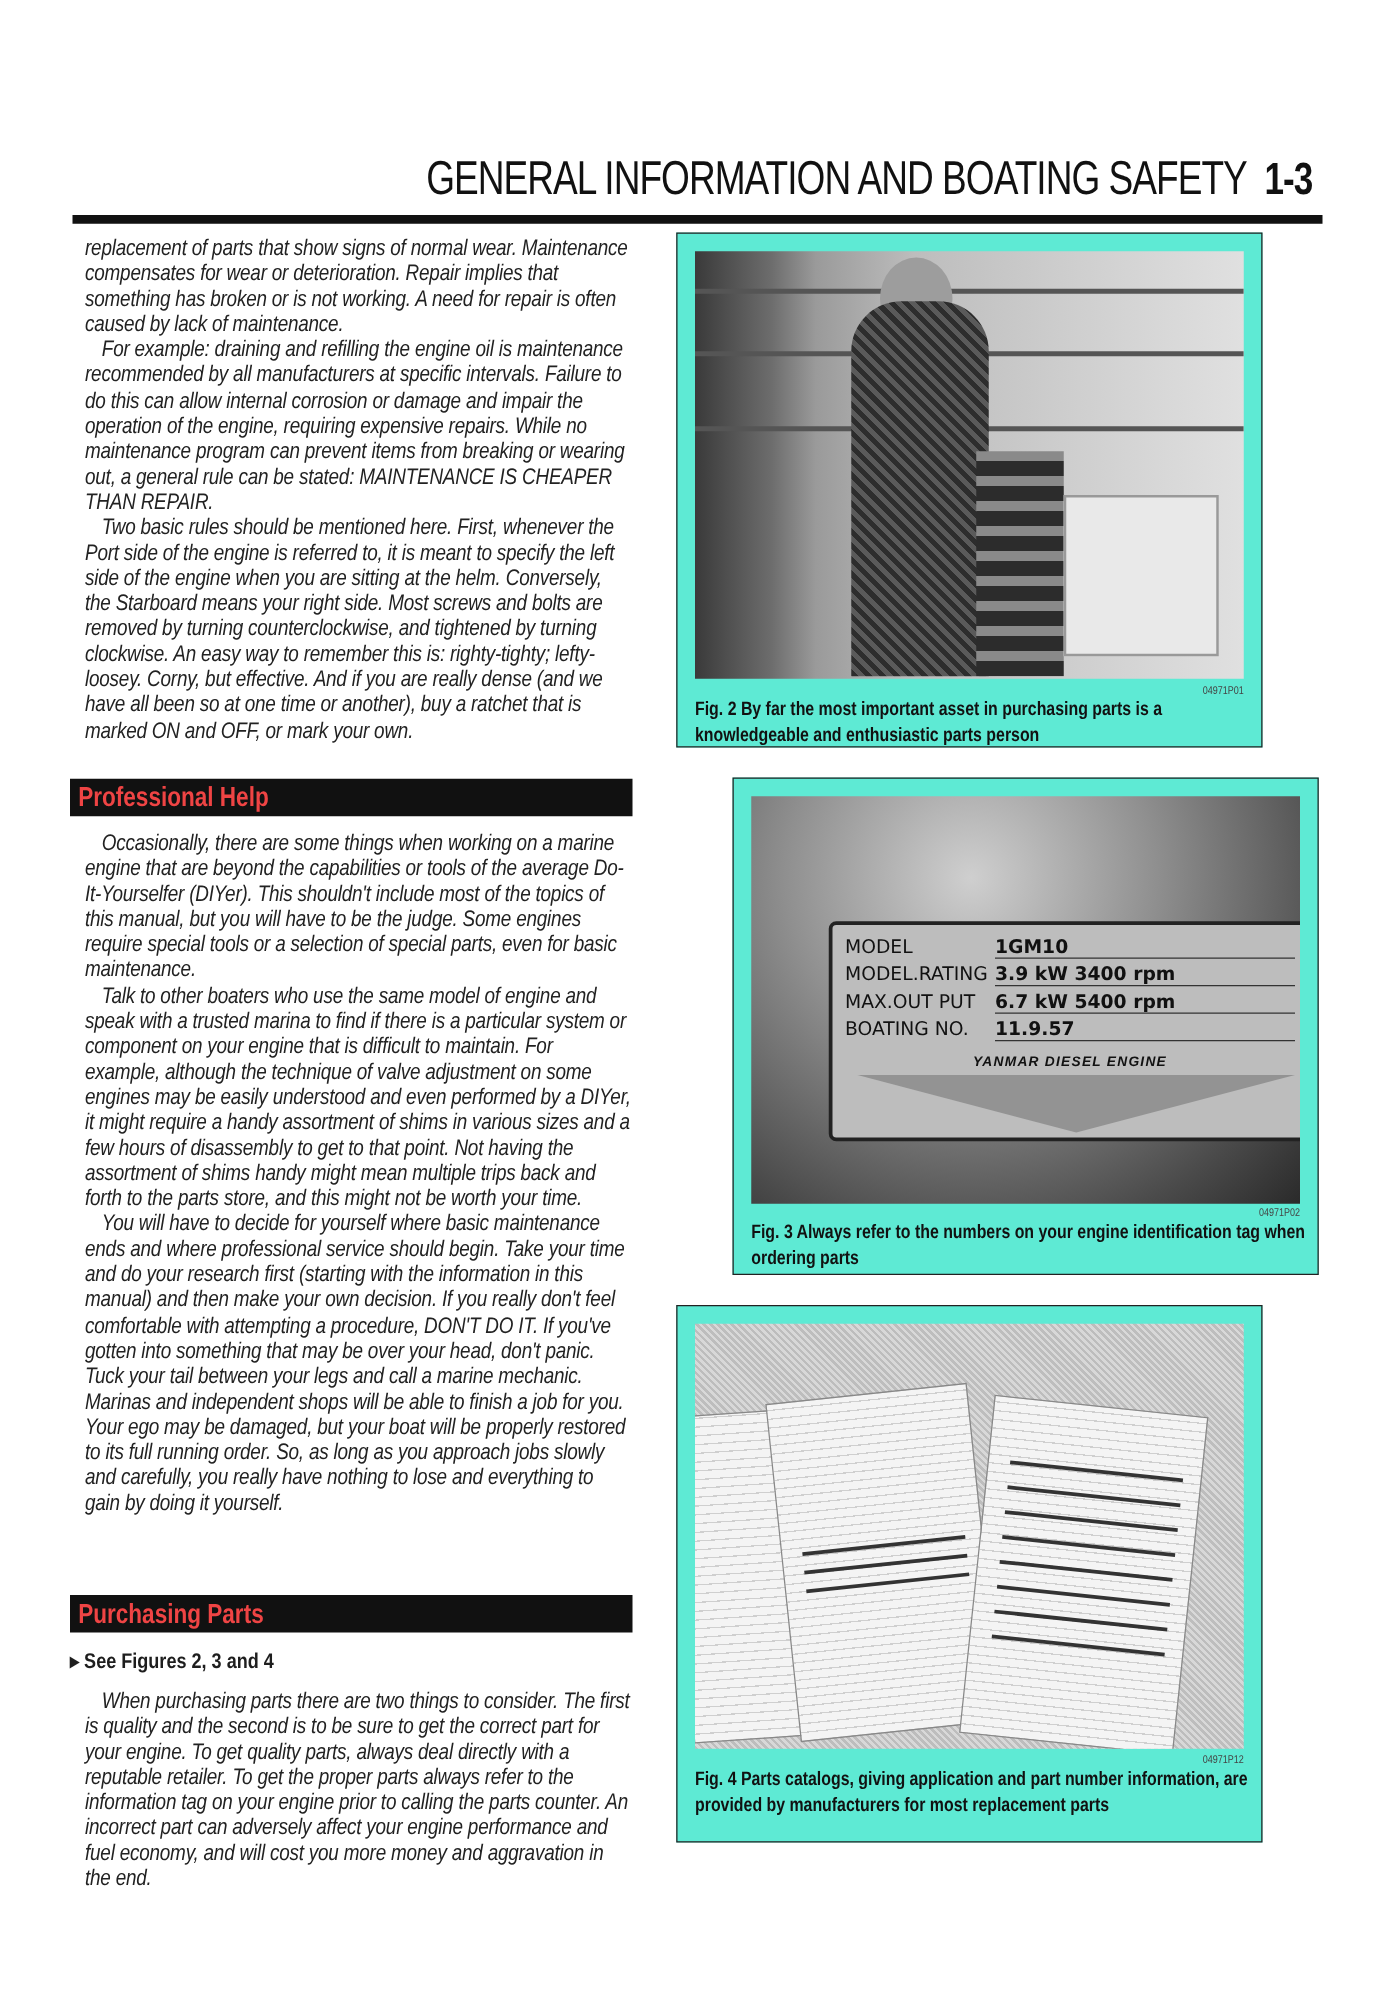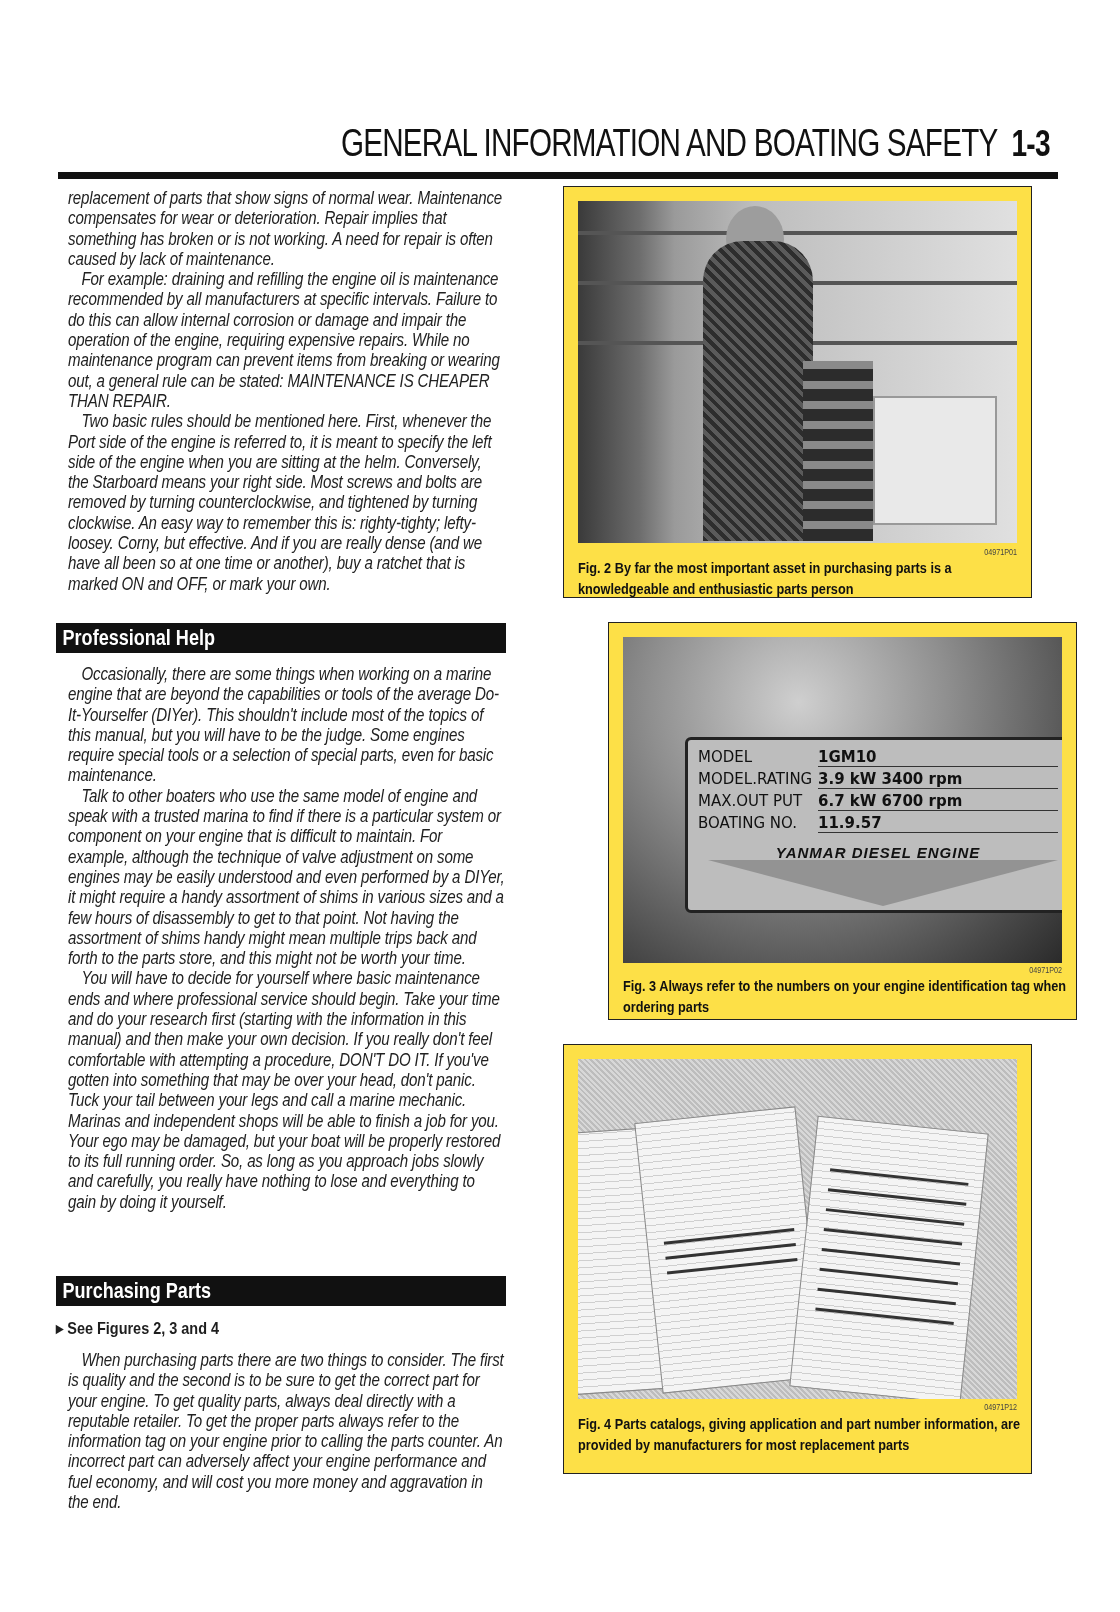--- a/index.html
+++ b/index.html
@@ -6,44 +6,44 @@
   body { width: 1120px; height: 1612px; position: relative; overflow: hidden; font-family: "Liberation Sans", sans-serif; color: #1e1e1e; }
 
   .header-title { position: absolute; top: 122px; right: 70px; font-family: "Liberation Sans Narrow", "Liberation Sans", sans-serif; font-size: 38px; letter-spacing: -1px; transform: scaleX(0.78); transform-origin: right top; white-space: nowrap; color: #111; }
   .header-title .page-num { font-weight: bold; margin-left: 18px; font-size: 36px; }
   .header-rule { position: absolute; top: 172px; left: 58px; width: 1000px; height: 7px; background: #111; }
 
   .col-left { position: absolute; left: 68px; top: 188px; width: 438px; font-style: italic; }
   .para { font-size: 18px; line-height: 20.3px; margin: 0; transform: scaleX(0.84); transform-origin: left top; width: 520px; letter-spacing: -0.2px; color: #222; }
   .para.indent { text-indent: 16px; }
 
-  .section-bar { position: absolute; left: 56px; width: 450px; height: 30px; background: #111; color: #ffffff; }
+  .section-bar { position: absolute; left: 56px; width: 450px; height: 30px; background: #111; color: #ef4444; }
   .section-bar span { display: inline-block; font-weight: bold; font-size: 22px; line-height: 30px; padding-left: 8px; transform: scaleX(0.82); transform-origin: left center; white-space: nowrap; }
   .see-figs { position: absolute; left: 56px; width: 450px; font-size: 17px; font-weight: bold; transform: scaleX(0.85); transform-origin: left top; white-space: nowrap; }
 
-  .figure { position: absolute; left: 563px; width: 467px; border: 1.5px solid #222; background: #fde047; text-decoration: underline; }
+  .figure { position: absolute; left: 541px; width: 467px; border: 1.5px solid #222; background: #5eead4; text-decoration: underline; }
   .photo { position: absolute; left: 14px; right: 14px; top: 14px; overflow: hidden; }
   .photo-id { position: absolute; right: 14px; font-size: 9px; color: #444; transform: scaleX(0.8); transform-origin: right top; }
   .caption { position: absolute; left: 14px; width: 545px; font-weight: bold; font-size: 15.5px; line-height: 21px; transform: scaleX(0.82); transform-origin: left top; color: #111; }
 
   
   .p2 { height: 342px; background: linear-gradient(90deg, #3a3a3a 0%, #6d6d6d 14%, #9a9a9a 22%, #bdbdbd 40%, #cfcfcf 70%, #e0e0e0 100%); }
   .p2 .shelf { position: absolute; left: 0; right: 0; height: 4px; background: #555; }
   .p2 .person { position: absolute; left: 125px; top: 40px; width: 110px; height: 300px; background: repeating-linear-gradient(45deg, #2d2d2d 0 4px, #5a5a5a 4px 8px); border-radius: 40px 40px 0 0; }
   .p2 .head { position: absolute; left: 148px; top: 5px; width: 58px; height: 66px; border-radius: 50%; background: #9d9d9d; }
   .p2 .crank { position: absolute; left: 225px; top: 160px; width: 70px; height: 180px; background: repeating-linear-gradient(0deg, #2c2c2c 0 12px, #8a8a8a 12px 20px); }
   .p2 .box { position: absolute; right: 20px; top: 195px; width: 120px; height: 125px; background: #e9e9e9; border: 2px solid #999; }
 
   
   .p3 { height: 326px; background: radial-gradient(ellipse at 40% 20%, #cfcfcf 0%, #8f8f8f 40%, #4a4a4a 80%, #2a2a2a 100%); }
   .plate { position: absolute; left: 62px; top: 100px; width: 390px; height: 170px; background: #bdbdbd; border: 3px solid #222; border-radius: 6px; }
   .plate-row { position: absolute; left: 10px; font-size: 15px; color: #111; white-space: nowrap; font-family: "DejaVu Sans", sans-serif; }
   .plate-row .lbl { display: inline-block; width: 120px; }
   .plate-row .val { display: inline-block; width: 240px; border-bottom: 1px solid #333; font-weight: bold; }
-  .plate-brand { position: absolute; left: 60px; top: 128px; width: 260px; font-size: 15px; font-weight: bold; font-style: italic; letter-spacing: 1px; color: #111; text-align: center; }
+  .plate-brand { position: absolute; left: 60px; top: 128px; width: 260px; font-size: 11px; font-weight: bold; font-style: italic; letter-spacing: 1px; color: #111; text-align: center; }
   .plate-tri { position: absolute; left: 20px; top: 120px; width: 0; height: 0; border-left: 175px solid transparent; border-right: 175px solid transparent; border-top: 46px solid #444; opacity: 0.35; }
 
   
   .p4 { height: 340px; background: repeating-linear-gradient(45deg, #bdbdbd 0 2px, #d8d8d8 2px 4px); }
   .book { position: absolute; background: repeating-linear-gradient(0deg, #f4f4f4 0 6px, #cfcfcf 6px 7px); border: 1px solid #888; }
   .book .bar { position: absolute; left: 10%; right: 8%; height: 3px; background: #333; }
 </style>
 </head>
 <body>
 
@@ -87,21 +87,21 @@
   </div>
   <div class="photo-id" style="top:360px;">04971P01</div>
   <div class="caption" style="top:370px;">Fig. 2 By far the most important asset in purchasing parts is a knowledgeable and enthusiastic parts person</div>
 </div>
 
 <div class="figure" style="top:622px; height:396px;margin-left:45px;">
   <div class="photo p3">
     <div class="plate">
       <div class="plate-row" style="top:8px;"><span class="lbl">MODEL</span><span class="val">1GM10</span></div>
       <div class="plate-row" style="top:30px;"><span class="lbl">MODEL.RATING</span><span class="val">3.9 kW  3400 rpm</span></div>
-      <div class="plate-row" style="top:52px;"><span class="lbl">MAX.OUT PUT</span><span class="val">6.7 kW  6700 rpm</span></div>
+      <div class="plate-row" style="top:52px;"><span class="lbl">MAX.OUT PUT</span><span class="val">6.7 kW  5400 rpm</span></div>
       <div class="plate-row" style="top:74px;"><span class="lbl">BOATING NO.</span><span class="val">11.9.57</span></div>
       <div class="plate-tri"></div>
       <div class="plate-brand" style="top:104px;">YANMAR DIESEL ENGINE</div>
     </div>
   </div>
   <div class="photo-id" style="top:342px;">04971P02</div>
   <div class="caption" style="top:352px;">Fig. 3 Always refer to the numbers on your engine identification tag when ordering parts</div>
 </div>
 
 <div class="figure" style="top:1044px; height:428px;">

